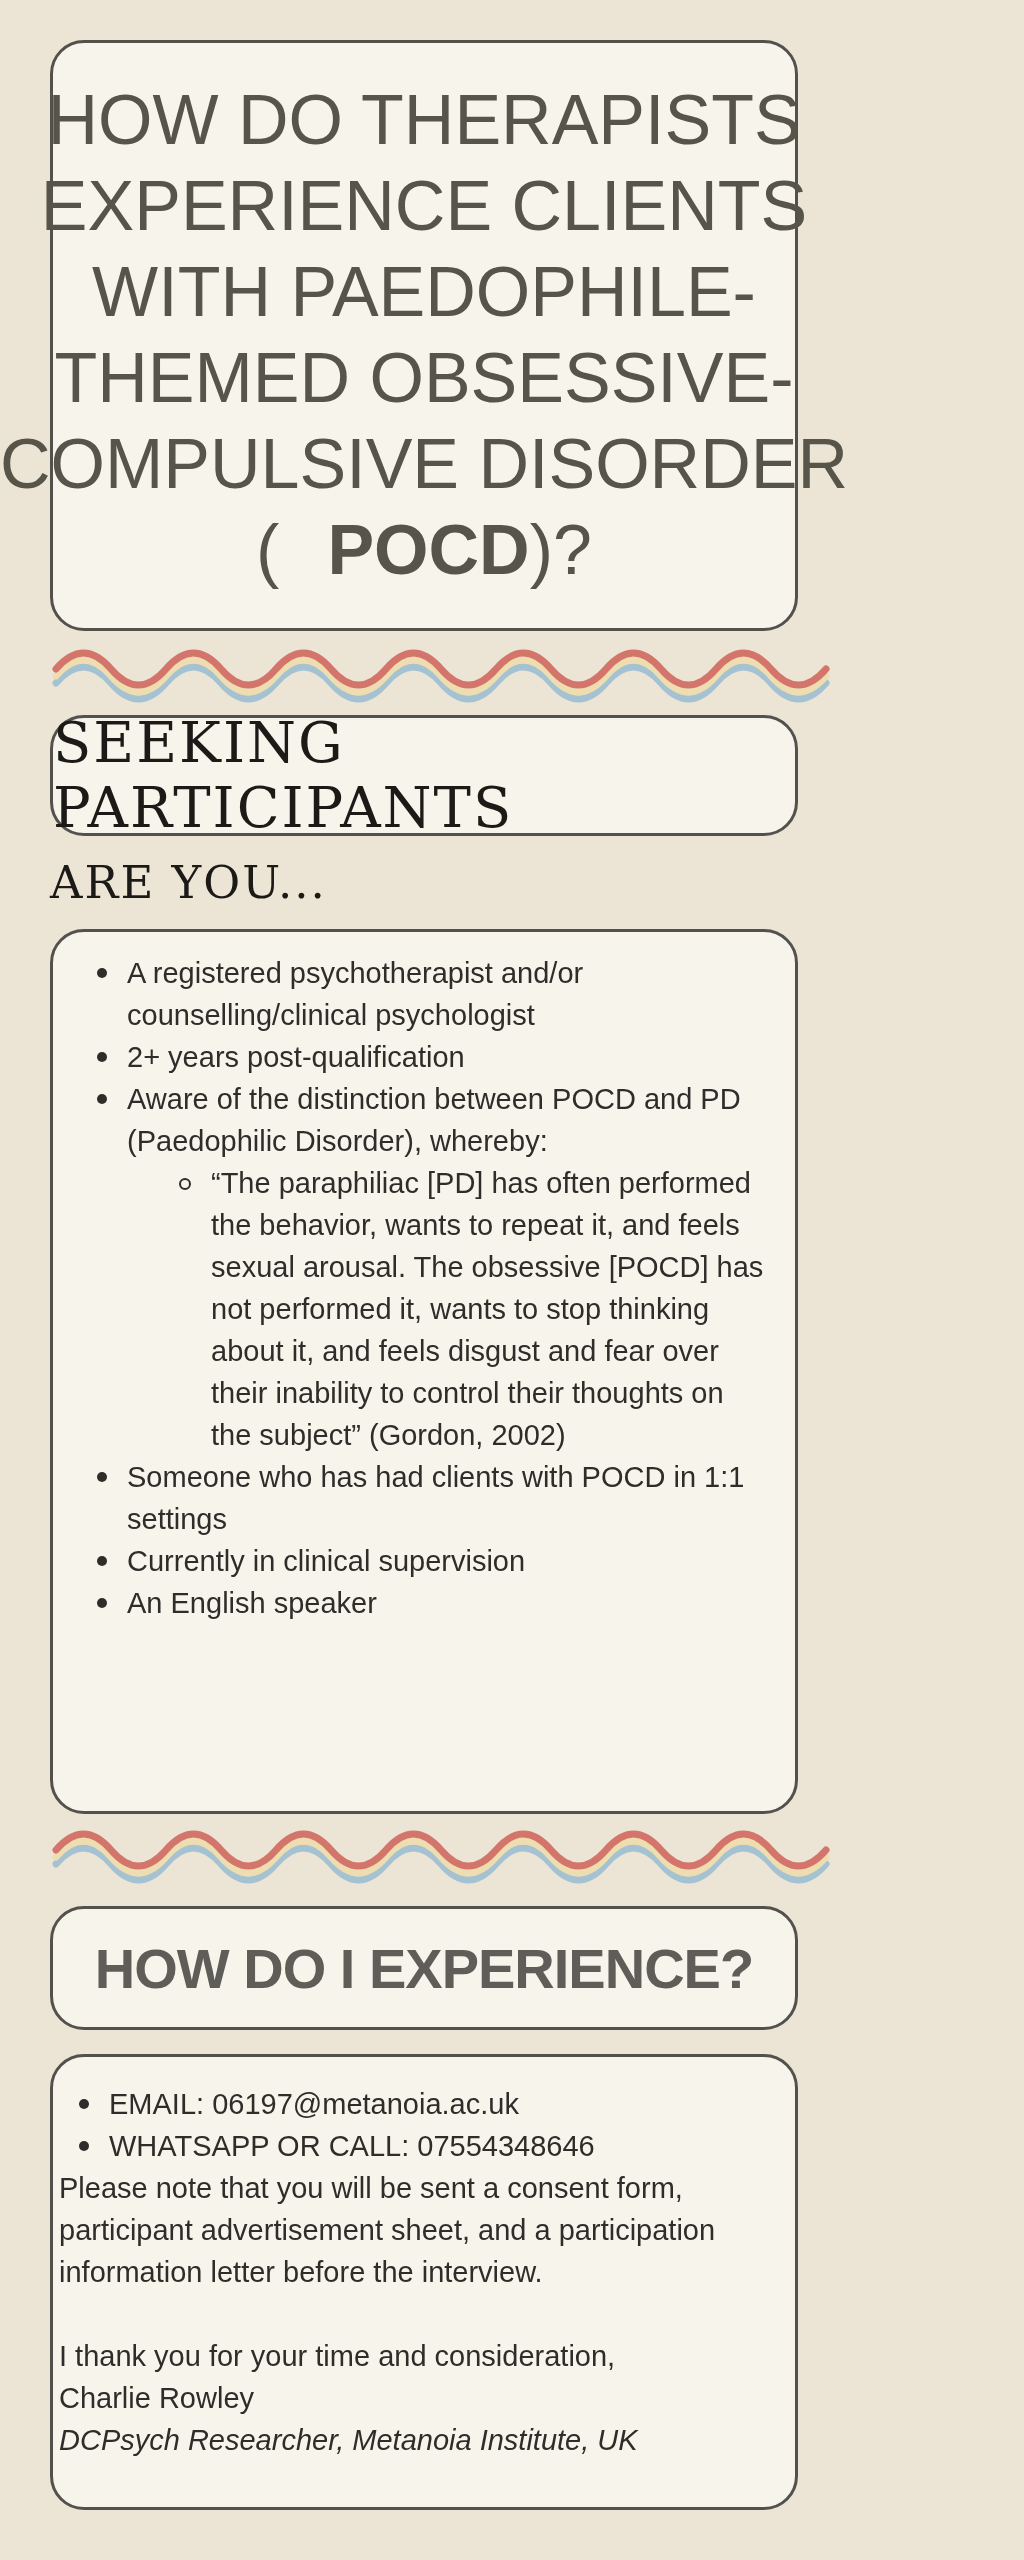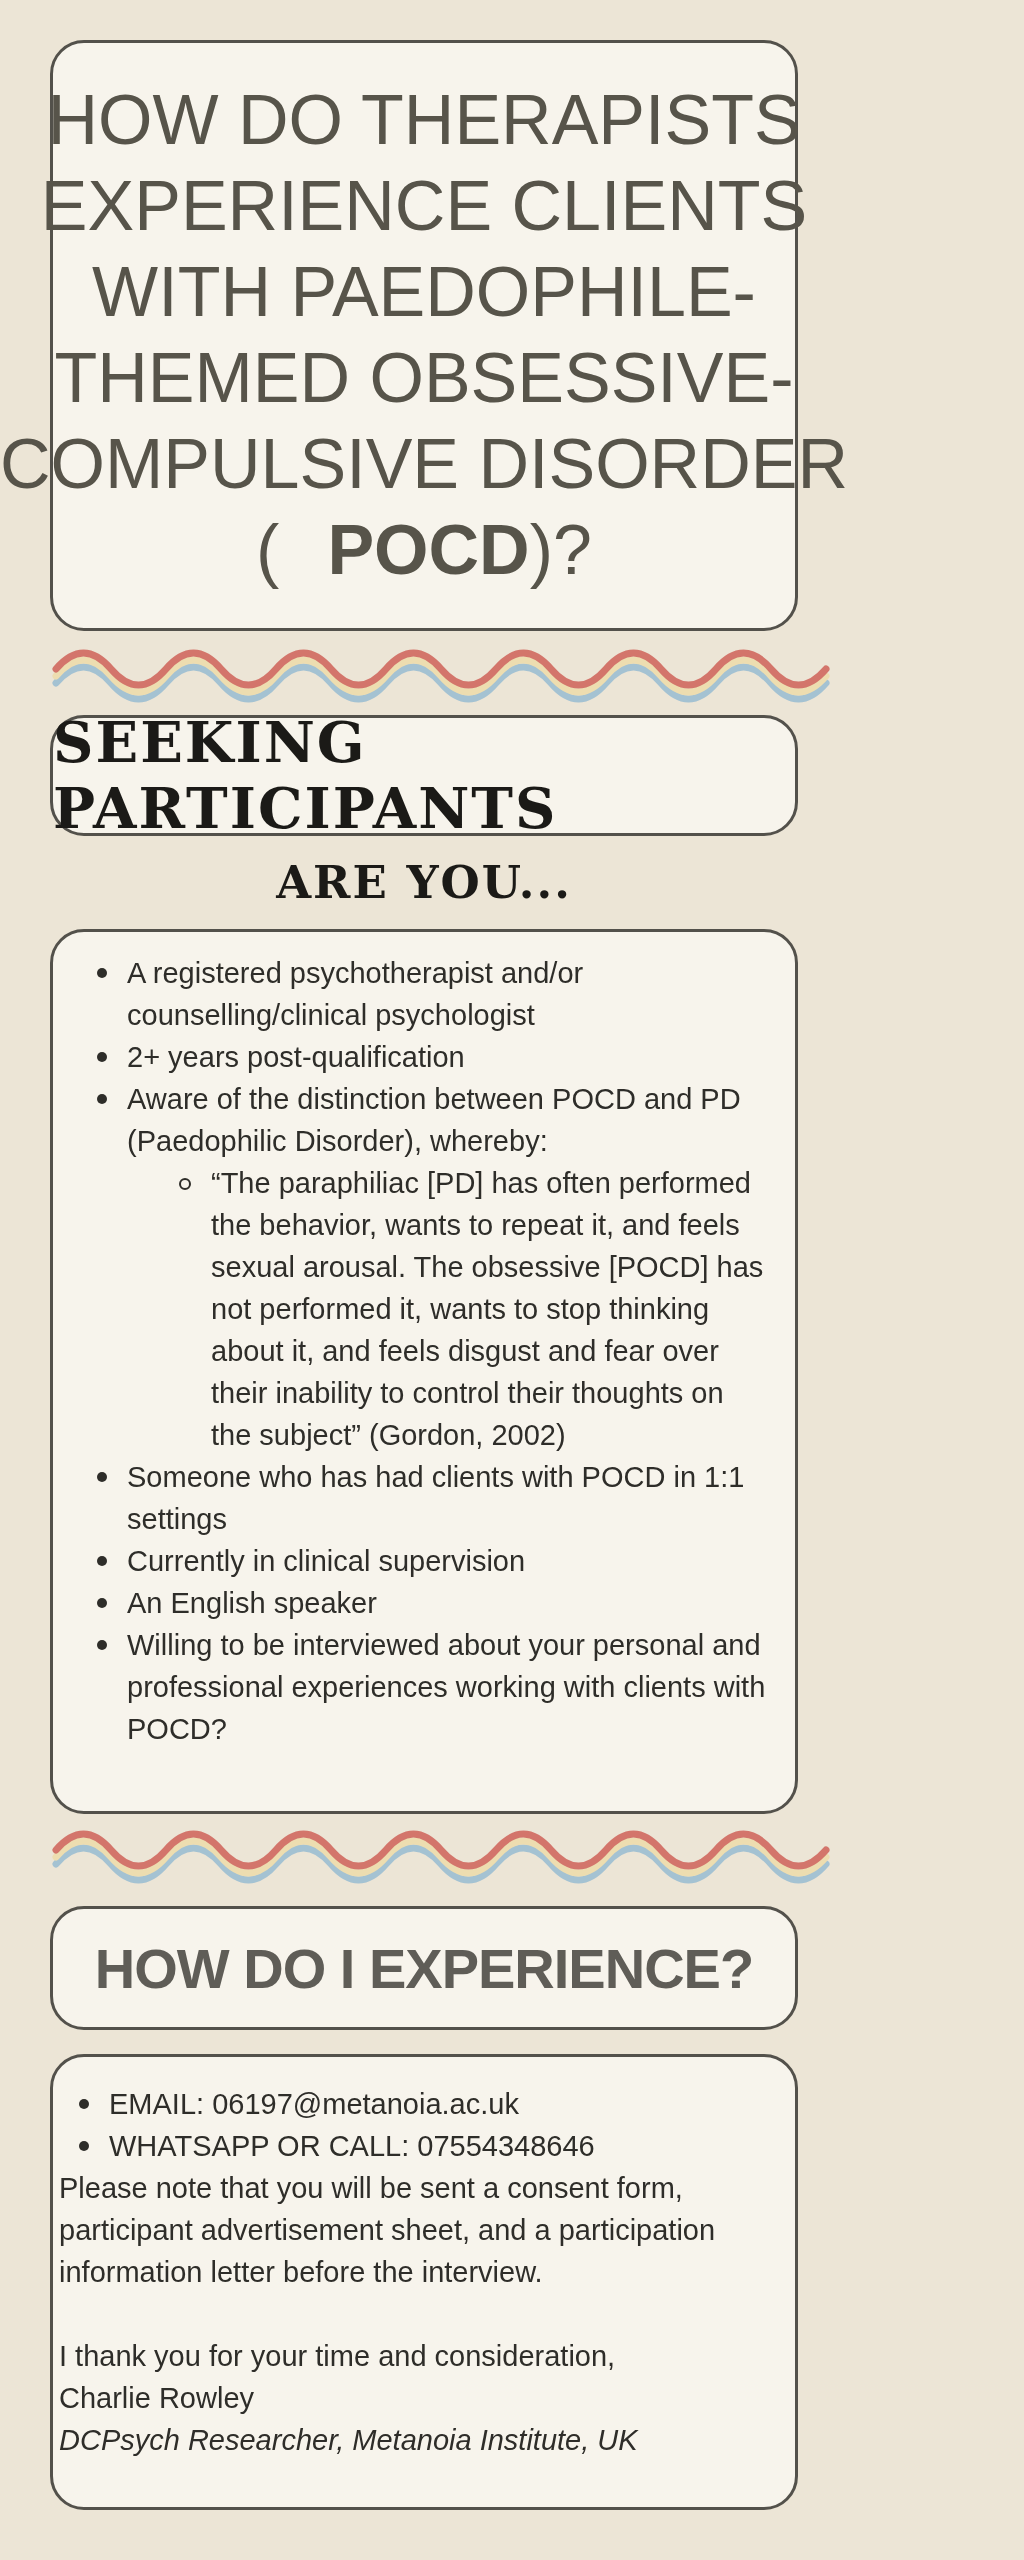--- a/index.html
+++ b/index.html
@@ -17,21 +17,21 @@
   *{margin:0;padding:0;box-sizing:border-box;}
   html,body{width:1024px;}
   body{
     background:var(--page-bg);
     font-family:"Liberation Sans", sans-serif;
     color:var(--body-color);
   }
   .page{
     width:848px;height:2560px;
     padding:40px 50px 50px;
-    display:flex;flex-direction:column;align-items:center;border-radius:17px;
+    display:flex;flex-direction:column;align-items:flex-start;border-radius:17px;
   }
   .box{
     width:100%;
     background:var(--box-bg);
     border:3px solid var(--border-color);
     border-radius:34px;
   }
   
   .title-box{
     height:598px;
@@ -58,21 +58,21 @@
   .wave .wave-red{stroke:var(--wave-red);}
   .wave .wave-cream{stroke:var(--wave-cream);}
   .wave .wave-blue{stroke:var(--wave-blue);}
   
   .seeking-box{
     height:121px;
     display:flex;align-items:center;justify-content:center;
   }
   .display-heading{
     font-family:"DejaVu Serif", serif;
-    font-weight:700;
+    font-weight:400;
     color:var(--heading-black);
     letter-spacing:2px;
   }
   .seeking-heading{font-size:56px;}
   .are-you{
     height:94px;
     display:flex;align-items:center;justify-content:center;
     font-size:45px;
   }
   
@@ -161,21 +161,20 @@
       <li class="l1"><span>A registered psychotherapist and/or counselling/clinical psychologist</span></li>
       <li class="l1"><span>2+ years post-qualification</span></li>
       <li class="l1"><span>Aware of the distinction between POCD and PD (Paedophilic Disorder), whereby:</span>
         <ul class="sub">
           <li class="l2"><span>“The paraphiliac [PD] has often performed the behavior, wants to repeat it, and feels sexual arousal. The obsessive [POCD] has not performed it, wants to stop thinking about it, and feels disgust and fear over their inability to control their thoughts on the subject” (Gordon, 2002)</span></li>
         </ul>
       </li>
       <li class="l1"><span>Someone who has had clients with POCD in 1:1 settings</span></li>
       <li class="l1"><span>Currently in clinical supervision</span></li>
       <li class="l1"><span>An English speaker</span></li>
-      <li class="l1"><span>Willing to be interviewed about your personal and professional experiences working with clients with POCD?</span></li>
     </ul>
   </section>
 
   <div class="wave" style="margin-top:14px;">
     <svg viewBox="0 0 780 60" width="780" height="60">
       <path class="wave-blue" transform="translate(0,14)" d="M6 22 Q33.5 -10 61 22 T116 22 T171 22 T226 22 T281 22 T336 22 T391 22 T446 22 T501 22 T556 22 T611 22 T666 22 T721 22 T776 22"></path>
       <path class="wave-cream" transform="translate(0,7)" d="M6 22 Q33.5 -10 61 22 T116 22 T171 22 T226 22 T281 22 T336 22 T391 22 T446 22 T501 22 T556 22 T611 22 T666 22 T721 22 T776 22"></path>
       <path class="wave-red" d="M6 22 Q33.5 -10 61 22 T116 22 T171 22 T226 22 T281 22 T336 22 T391 22 T446 22 T501 22 T556 22 T611 22 T666 22 T721 22 T776 22"></path>
     </svg>
   </div>

